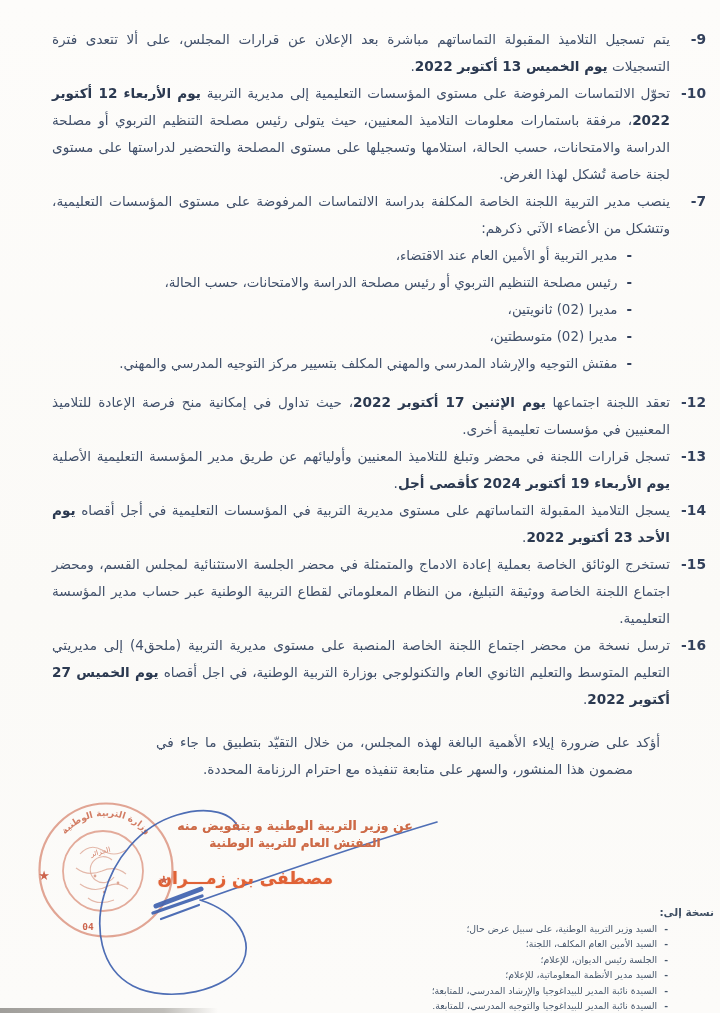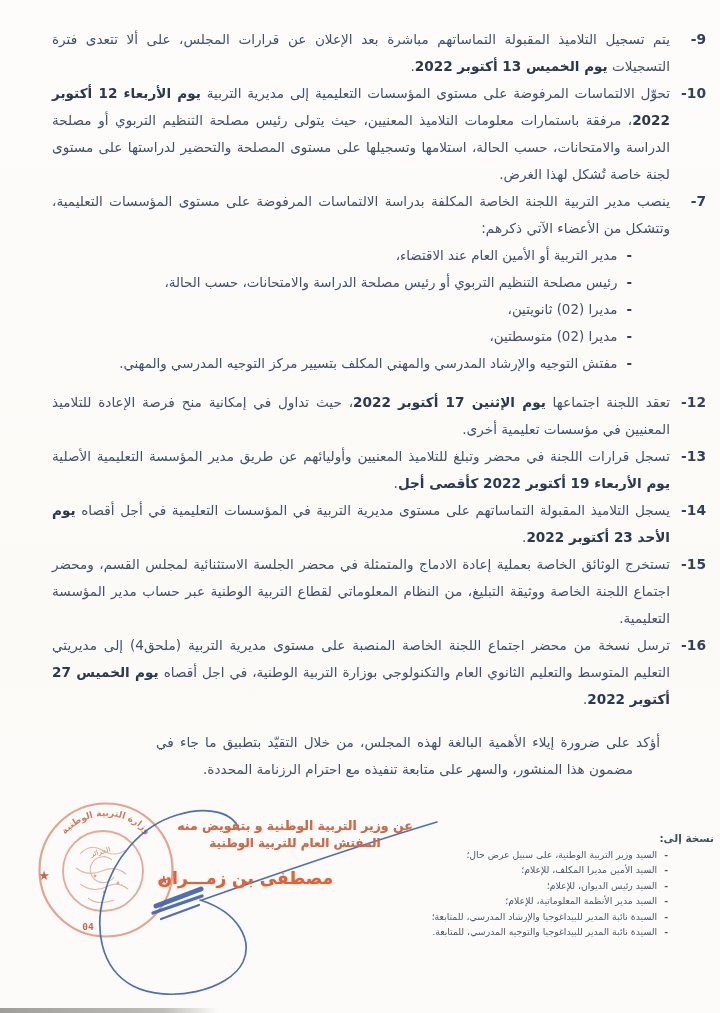--- a/index.html
+++ b/index.html
@@ -62,21 +62,21 @@
   .sig-line.l1{top:30px;font-size:12.5px;}
   .sig-line.l2{top:48px;font-size:12px;}
   .sig-name{
     position:absolute;top:80px;left:168px;width:165px;
     text-align:right;font-size:17px;font-weight:bold;
     color:#e06236;letter-spacing:1.5px;
     text-shadow:0 0 1px rgba(224,98,54,.6);
     white-space:nowrap;
   }
   
-  .dist{position:absolute;top:832px;right:6px;width:348px;color:#46566b;}
+  .dist{position:absolute;top:906px;right:6px;width:348px;color:#46566b;}
   .dist-title{
     text-align:right;font-size:10.5px;font-weight:bold;color:#3f4f63;
   }
   .dist-items{margin:3px 46px 0 0;}
   .dist-row{
     display:flex;gap:7px;justify-content:flex-start;
     font-size:9.3px;line-height:15.4px;white-space:nowrap;
   }
   .dist-row .dash{font-weight:bold;}
   .edge-strip{
@@ -131,21 +131,21 @@
       </div>
     </div>
 
     <div class="doc-item gap-before">
       <span class="num">12-</span>
       <div class="body"><span>تعقد اللجنة اجتماعها </span><span class="seg-bold">يوم الإثنين 17 أكتوبر 2022</span><span>، حيث تداول في إمكانية منح فرصة الإعادة للتلاميذ المعنيين في مؤسسات تعليمية أخرى.</span></div>
     </div>
 
     <div class="doc-item">
       <span class="num">13-</span>
-      <div class="body"><span>تسجل قرارات اللجنة في محضر وتبلغ للتلاميذ المعنيين وأوليائهم عن طريق مدير المؤسسة التعليمية الأصلية </span><span class="seg-bold">يوم الأربعاء 19 أكتوبر 2022 كأقصى أجل</span><span>.</span></div>
+      <div class="body"><span>تسجل قرارات اللجنة في محضر وتبلغ للتلاميذ المعنيين وأوليائهم عن طريق مدير المؤسسة التعليمية الأصلية </span><span class="seg-bold">يوم الأربعاء 19 أكتوبر 2024 كأقصى أجل</span><span>.</span></div>
     </div>
 
     <div class="doc-item">
       <span class="num">14-</span>
       <div class="body"><span>يسجل التلاميذ المقبولة التماساتهم على مستوى مديرية التربية في المؤسسات التعليمية في أجل أقصاه </span><span class="seg-bold">يوم الأحد 23 أكتوبر 2022</span><span>.</span></div>
     </div>
 
     <div class="doc-item">
       <span class="num">15-</span>
       <div class="body"><span>تستخرج الوثائق الخاصة بعملية إعادة الادماج والمتمثلة في محضر الجلسة الاستثنائية لمجلس القسم، ومحضر اجتماع اللجنة الخاصة ووثيقة التبليغ، من النظام المعلوماتي لقطاع التربية الوطنية عبر حساب مدير المؤسسة التعليمية.</span></div>
@@ -201,25 +201,25 @@
 
   <div class="dist">
     <div class="dist-title">نسخة إلى:</div>
     <div class="dist-items">
       <div class="dist-row">
         <span class="dash">-</span>
         <span>السيد وزير التربية الوطنية، على سبيل عرض حال؛</span>
       </div>
       <div class="dist-row">
         <span class="dash">-</span>
-        <span>السيد الأمين مديرا المكلف، للإعلام؛</span>
-      </div>
-      <div class="dist-row">
-        <span class="dash">-</span>
-        <span>السيد رئيس الديوان، للإعلام؛</span>
+        <span>السيد الأمين العام المكلف، اللجنة؛</span>
+      </div>
+      <div class="dist-row">
+        <span class="dash">-</span>
+        <span>الجلسة رئيس الديوان، للإعلام؛</span>
       </div>
       <div class="dist-row">
         <span class="dash">-</span>
         <span>السيد مدير الأنظمة المعلوماتية، للإعلام؛</span>
       </div>
       <div class="dist-row">
         <span class="dash">-</span>
         <span>السيدة نائبة المدير للبيداغوجيا والإرشاد المدرسي، للمتابعة؛</span>
       </div>
       <div class="dist-row">

